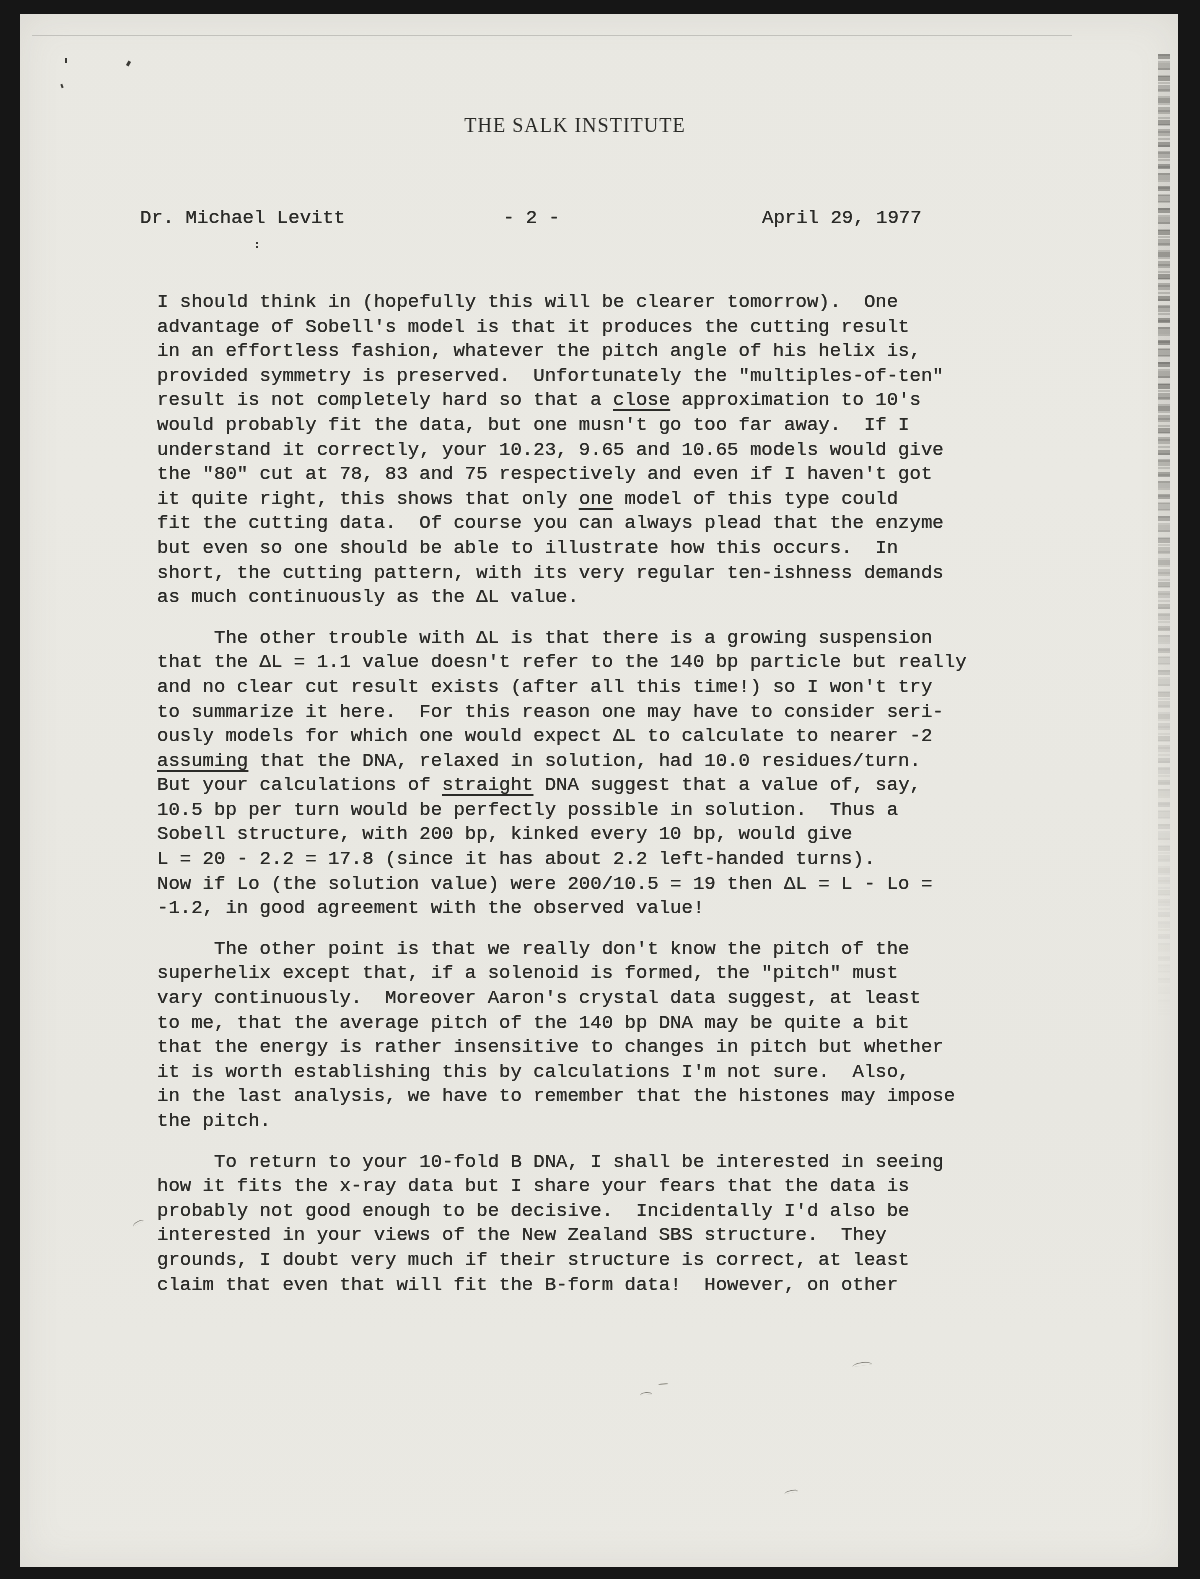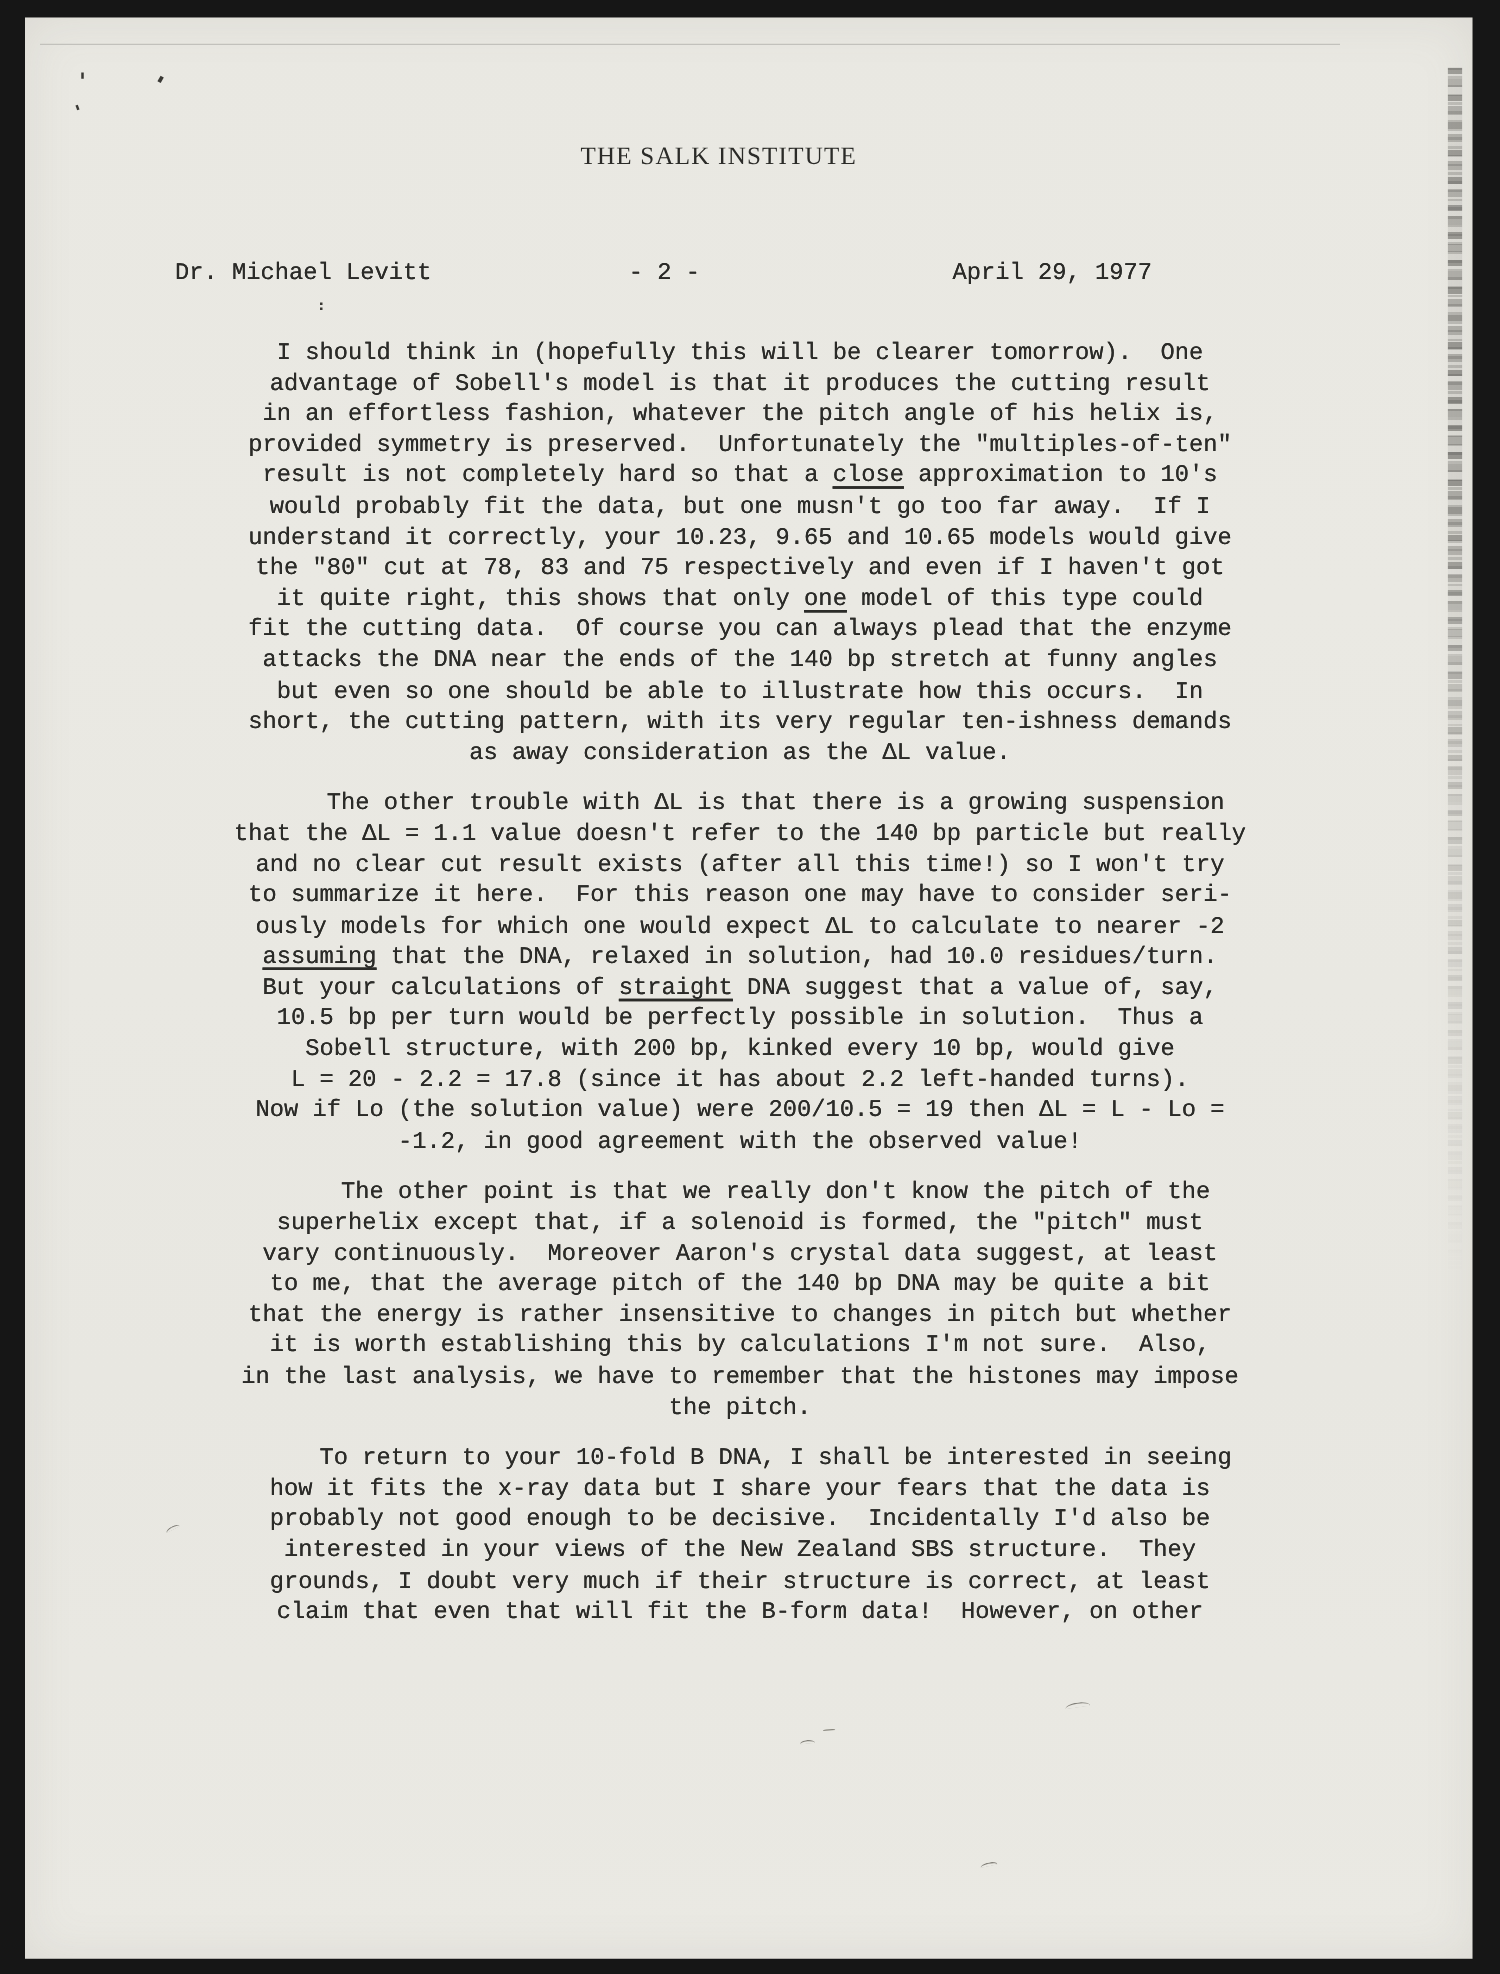--- a/index.html
+++ b/index.html
@@ -48,26 +48,25 @@
     width: 850px; height: 26px;
     font-size: 19px;
     color: var(--ink);
   }
   .header-row span { position: absolute; white-space: pre; text-shadow: 0 0 0.5px var(--ink); }
   .recipient { left: 0; }
   .page-label { left: 363px; }
   .letter-date { left: 622px; }
   .letter-body {
     position: absolute;
-    top: 256px; left: 137px;
+    top: 276px; left: 137px;
     width: 870px;
     font-size: 19px;
     line-height: 24.6px;
     color: var(--ink);
-    text-align: center;
   }
   .paragraph { margin-bottom: 16px; }
   .line { white-space: pre; text-shadow: 0 0 0.5px var(--ink); }
   .underline {
     text-decoration: underline;
     text-underline-offset: 4px;
     text-decoration-thickness: 1.5px;
   }
   
   .edge-smudge {
@@ -119,24 +118,23 @@
           <div class="line"><span>I should think in (hopefully this will be clearer tomorrow).  One</span></div>
           <div class="line"><span>advantage of Sobell's model is that it produces the cutting result</span></div>
           <div class="line"><span>in an effortless fashion, whatever the pitch angle of his helix is,</span></div>
           <div class="line"><span>provided symmetry is preserved.  Unfortunately the "multiples-of-ten"</span></div>
           <div class="line"><span>result is not completely hard so that a </span><span class="underline">close</span><span> approximation to 10's</span></div>
           <div class="line"><span>would probably fit the data, but one musn't go too far away.  If I</span></div>
           <div class="line"><span>understand it correctly, your 10.23, 9.65 and 10.65 models would give</span></div>
           <div class="line"><span>the "80" cut at 78, 83 and 75 respectively and even if I haven't got</span></div>
           <div class="line"><span>it quite right, this shows that only </span><span class="underline">one</span><span> model of this type could</span></div>
           <div class="line"><span>fit the cutting data.  Of course you can always plead that the enzyme</span></div>
-          <div class="line"><span>attacks the DNA near the ends of the 140 bp stretch at funny angles</span></div>
           <div class="line"><span>but even so one should be able to illustrate how this occurs.  In</span></div>
           <div class="line"><span>short, the cutting pattern, with its very regular ten-ishness demands</span></div>
-          <div class="line"><span>as away consideration as the ΔL value.</span></div>
+          <div class="line"><span>as much continuously as the ΔL value.</span></div>
         </div>
         <div class="paragraph">
           <div class="line"><span>     The other trouble with ΔL is that there is a growing suspension</span></div>
           <div class="line"><span>that the ΔL = 1.1 value doesn't refer to the 140 bp particle but really</span></div>
           <div class="line"><span>and no clear cut result exists (after all this time!) so I won't try</span></div>
           <div class="line"><span>to summarize it here.  For this reason one may have to consider seri-</span></div>
           <div class="line"><span>ously models for which one would expect ΔL to calculate to nearer -2</span></div>
           <div class="line"><span class="underline">assuming</span><span> that the DNA, relaxed in solution, had 10.0 residues/turn.</span></div>
           <div class="line"><span>But your calculations of </span><span class="underline">straight</span><span> DNA suggest that a value of, say,</span></div>
           <div class="line"><span>10.5 bp per turn would be perfectly possible in solution.  Thus a</span></div>

